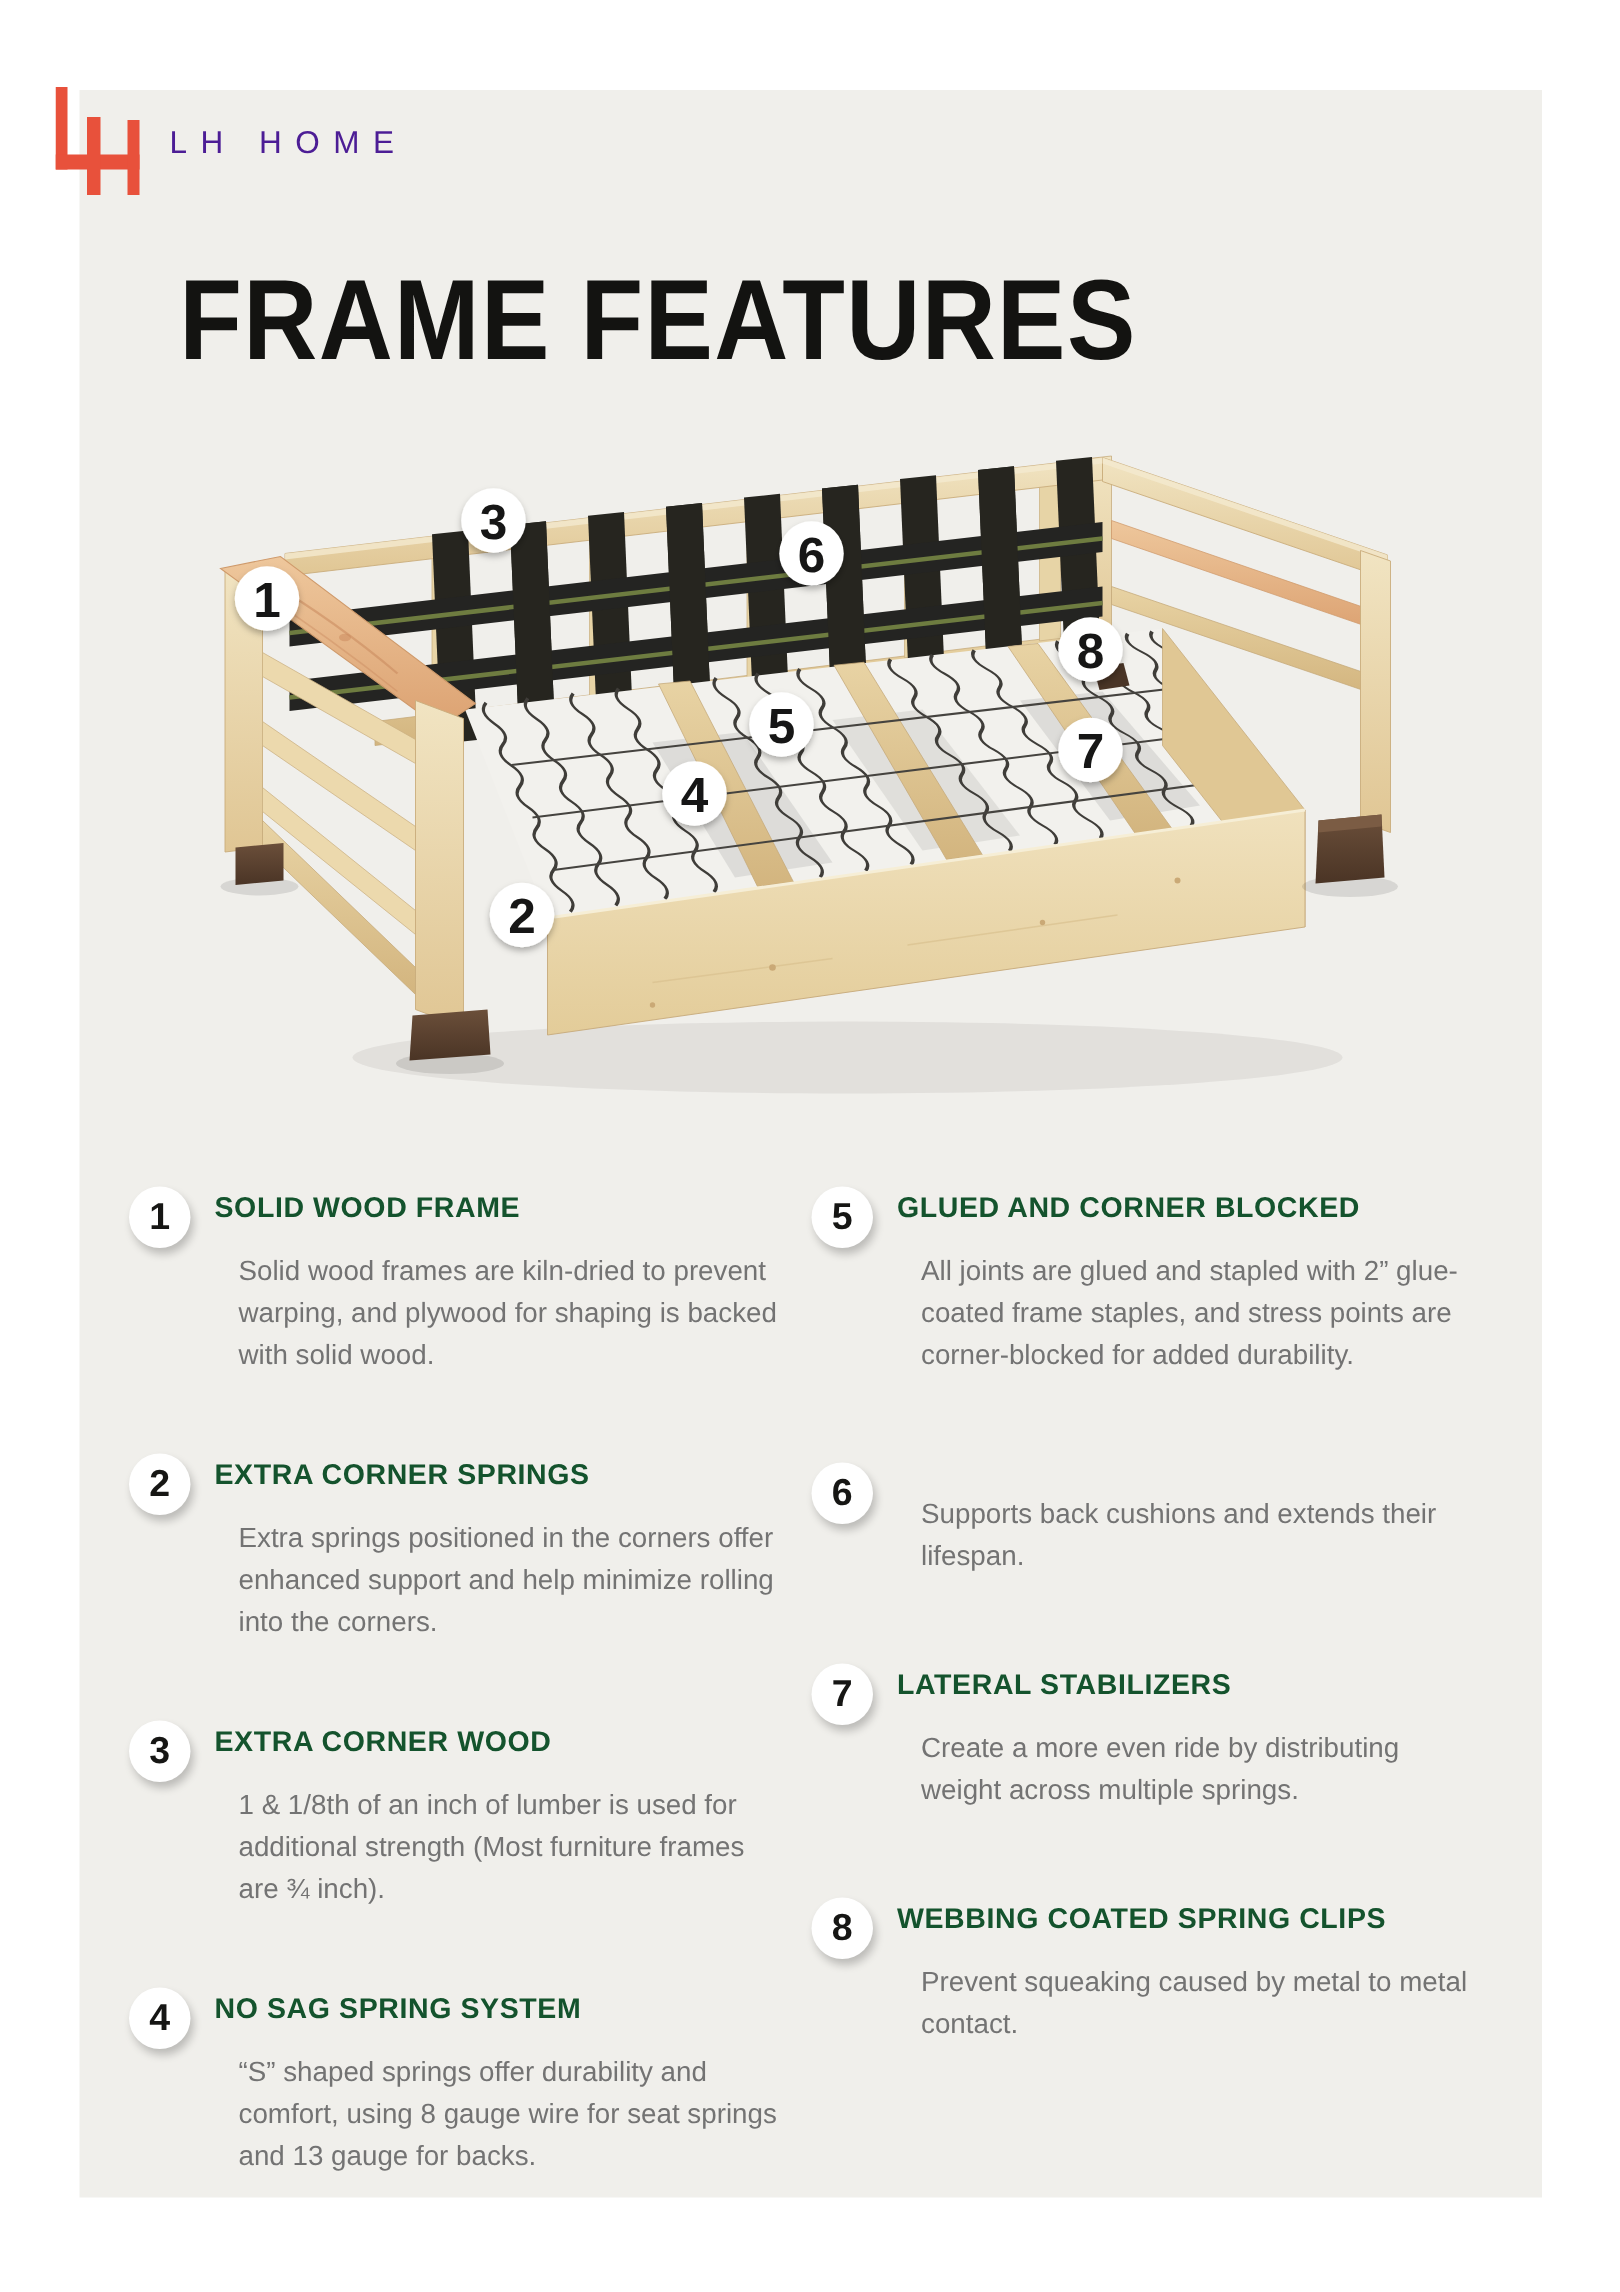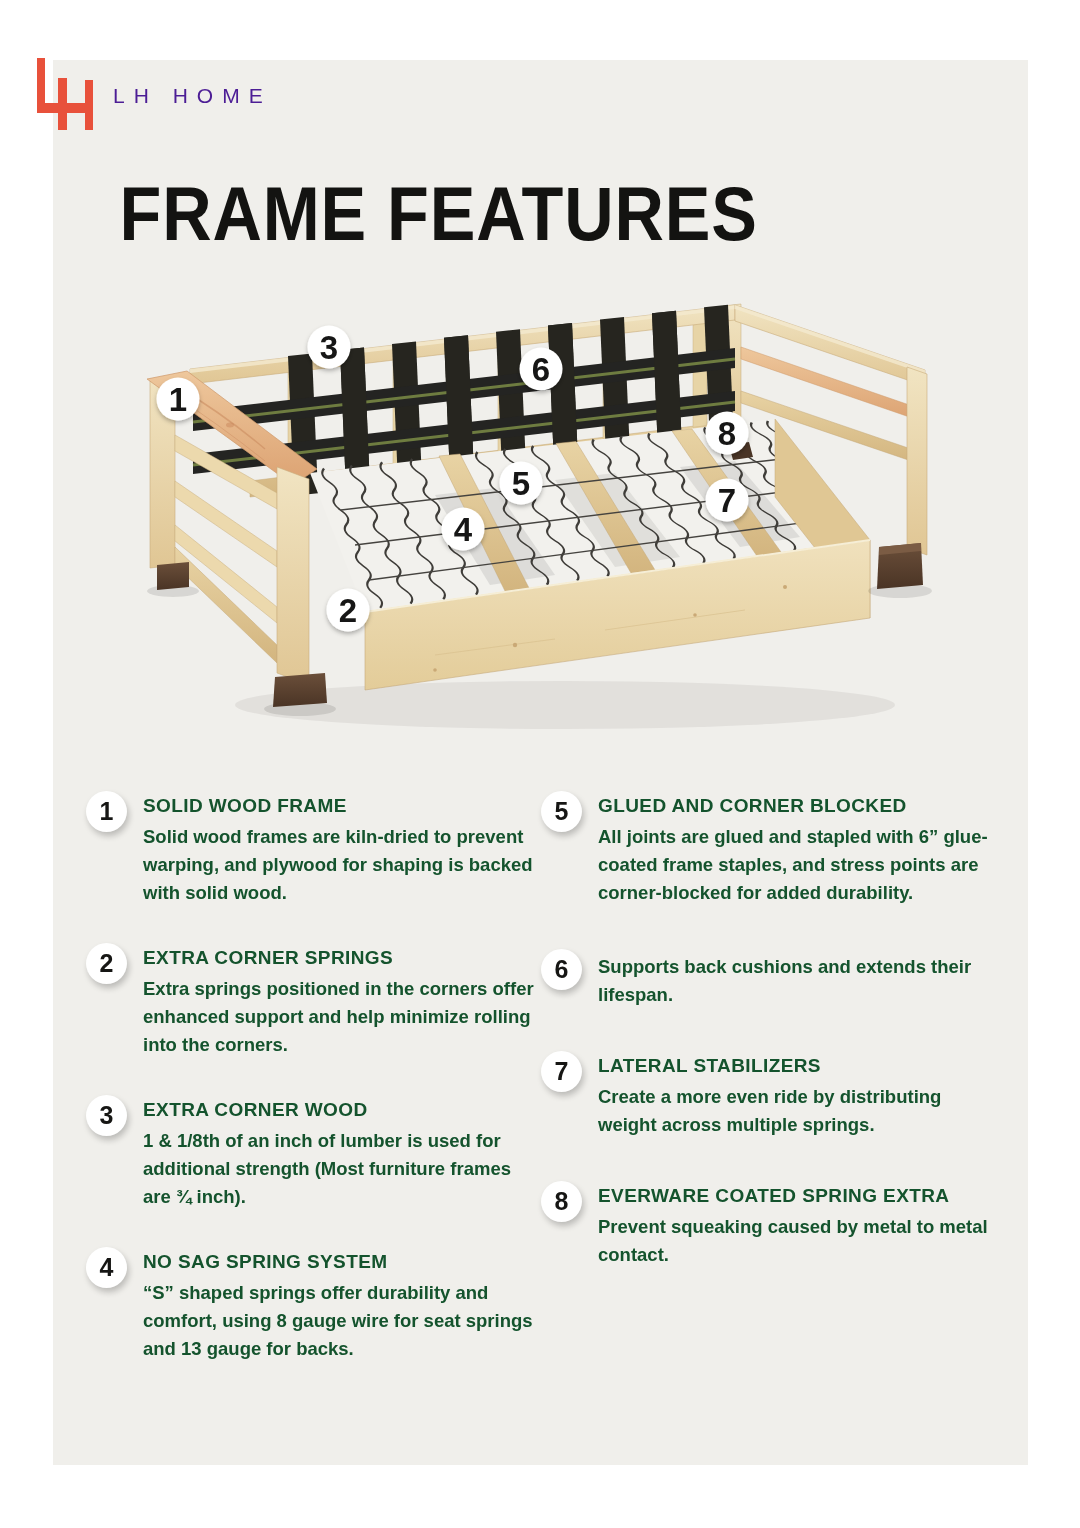--- a/index.html
+++ b/index.html
@@ -39,21 +39,21 @@
     justify-content:center;font-weight:800;font-size:25px;color:#161614;
     margin-top:-4px;
   }
   .f-text{margin-left:16px;}
   .col.left .f-text{max-width:392px;}
   .col.right .f-text{max-width:405px;}
   .f-head{
     font-size:19px;font-weight:700;letter-spacing:.4px;color:#14532d;
     margin:0 0 6px 0;
   }
-  .f-body{font-size:18.5px;line-height:28px;color:#14532d;margin:0;font-weight:bold;}
+  .f-body{font-size:18.5px;line-height:28px;color:#737373;margin:16px;}
   svg text{font-family:"Liberation Sans", sans-serif;}
 </style>
 </head>
 <body>
 
 <div class="panel"></div>
 
 <svg class="logo" viewBox="0 0 58 74" aria-hidden="true">
   <rect x="0" y="0" width="8" height="55" fill="#e8513b"></rect>
   <rect x="0" y="45" width="56" height="10" fill="#e8513b"></rect>
@@ -272,37 +272,37 @@
         <h3 class="f-head">NO SAG SPRING SYSTEM</h3>
         <p class="f-body">“S” shaped springs offer durability and comfort, using 8 gauge wire for seat springs and 13 gauge for backs.</p>
       </div>
     </div>
   </div>
   <div class="col right">
     <div class="feature">
       <div class="num-badge">5</div>
       <div class="f-text">
         <h3 class="f-head">GLUED AND CORNER BLOCKED</h3>
-        <p class="f-body">All joints are glued and stapled with 6” glue-coated frame staples, and stress points are corner-blocked for added durability.</p>
+        <p class="f-body">All joints are glued and stapled with 2” glue-coated frame staples, and stress points are corner-blocked for added durability.</p>
       </div>
     </div>
     <div class="feature">
       <div class="num-badge">6</div>
       <div class="f-text">
         <p class="f-body">Supports back cushions and extends their lifespan.</p>
       </div>
     </div>
     <div class="feature">
       <div class="num-badge">7</div>
       <div class="f-text">
         <h3 class="f-head">LATERAL STABILIZERS</h3>
         <p class="f-body">Create a more even ride by distributing weight across multiple springs.</p>
       </div>
     </div>
     <div class="feature">
       <div class="num-badge">8</div>
       <div class="f-text">
-        <h3 class="f-head">EVERWARE COATED SPRING EXTRA</h3>
+        <h3 class="f-head">WEBBING COATED SPRING CLIPS</h3>
         <p class="f-body">Prevent squeaking caused by metal to metal contact.</p>
       </div>
     </div>
   </div>
 </div>
 
 </body></html>

